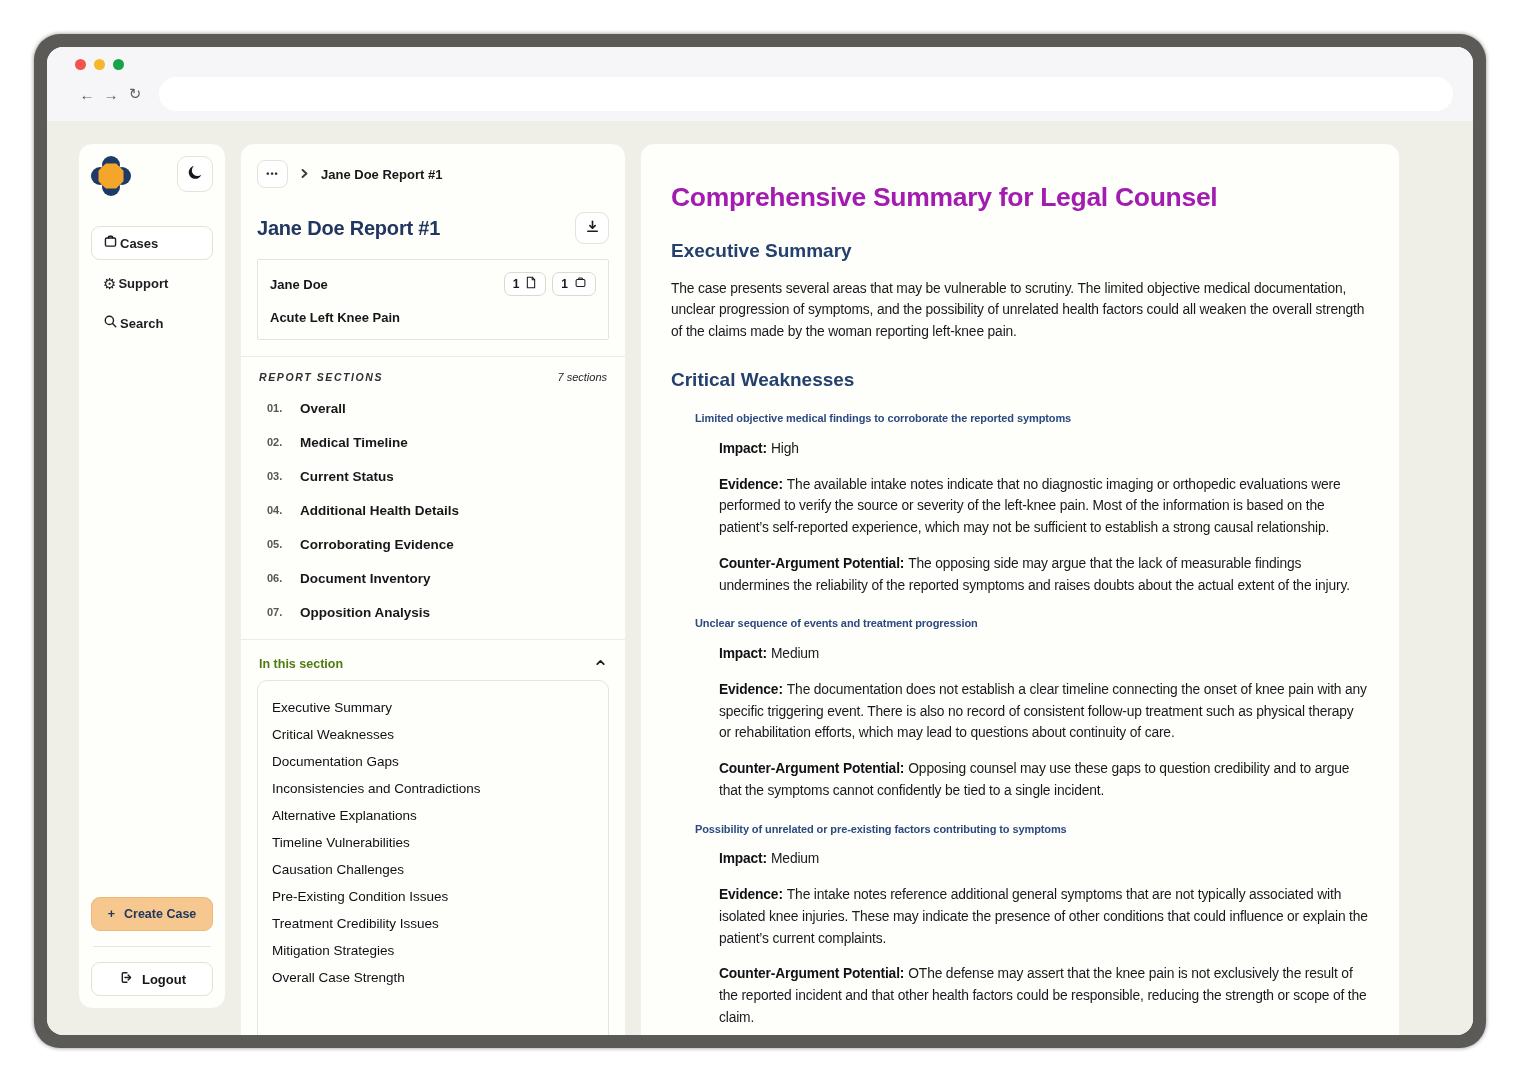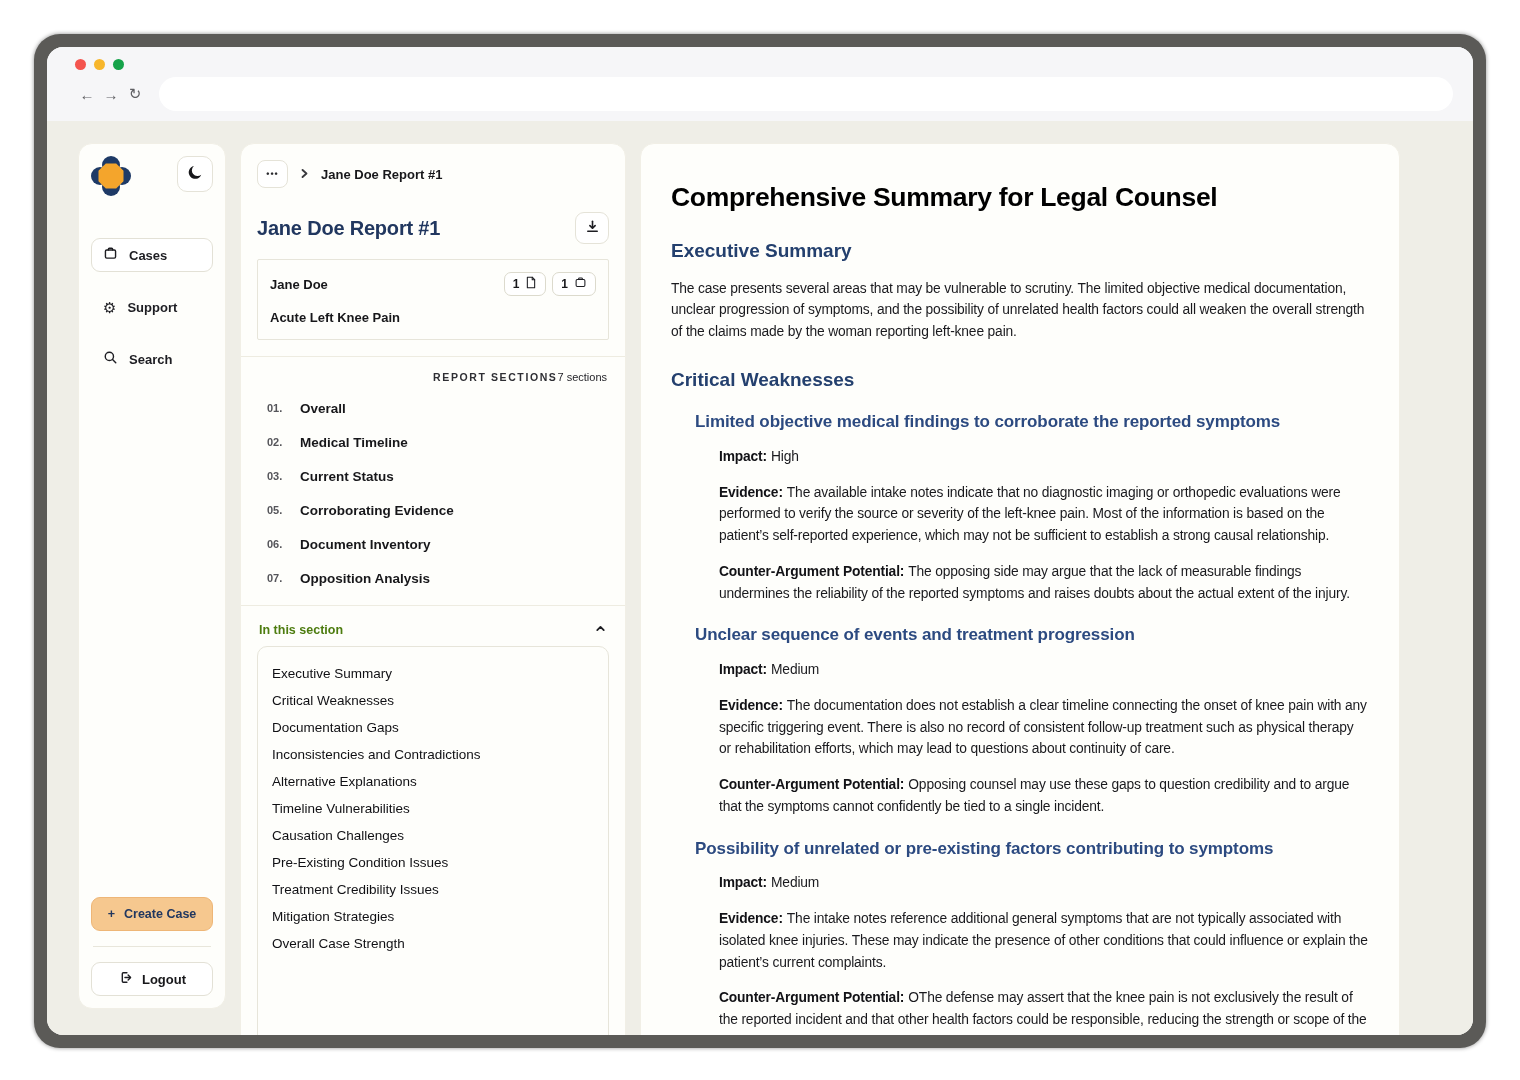--- a/index.html
+++ b/index.html
@@ -24,22 +24,22 @@
   .content { flex:1; background:#efeee7; display:flex; align-items:flex-start;
     gap:14px; padding:22px 0 0 31px; overflow:hidden; }
   .card { background:#fefefb; border-radius:14px; border:1px solid #f1efe6; }
 
   
   .sidebar { width:148px; height:866px; display:flex; flex-direction:column; padding:12px; flex:none; }
   .side-top { display:flex; justify-content:space-between; align-items:flex-start; }
   .iconbtn { width:36px; height:36px; border:1px solid #e5e3d8; border-radius:10px;
     background:#fff; display:flex; align-items:center; justify-content:center; }
   .nav-list { margin-top:26px; display:flex; flex-direction:column; gap:6px; }
-  .nav-item { display:flex; align-items:center; gap:11px; height:34px; padding:0 11px;
-    font-size:13px; font-weight:700; color:#1d1d22; border:1px solid transparent;margin-top:12px; }
+  .nav-item { display:flex; align-items:center; gap:2px; height:34px; padding:0 11px;
+    font-size:13px; font-weight:700; color:#1d1d22; border:1px solid transparent; }
   .nav-item.active { border:1px solid #e3e1d6; border-radius:9px; background:#ffffff; }
   .gear-glyph { font-size:15px; line-height:1; color:#1d1d22; }
   .side-spacer { flex:1; }
   .create-btn { height:34px; border-radius:9px; background:#f6c88f; border:1px solid #eeb677;
     color:#21375f; font-weight:700; font-size:12.5px; display:flex; align-items:center;
     justify-content:center; gap:9px; }
   .side-div { height:1px; background:#e8e6db; margin:15px 2px; }
   .logout-btn { height:34px; border-radius:9px; background:#fff; border:1px solid #e3e1d6;
     color:#17171a; font-weight:700; font-size:13px; display:flex; align-items:center;
     justify-content:center; gap:9px; }
@@ -56,38 +56,38 @@
   .dl-btn { width:34px; height:32px; border:1px solid #e5e3d8; border-radius:9px;
     background:#fff; display:flex; align-items:center; justify-content:center; }
   .patient-card { margin-top:15px; border:1px solid #e7e5da; border-radius:2px; padding:12px 12px 14px; }
   .patient-top { display:flex; align-items:center; justify-content:space-between; }
   .patient-name { font-size:13px; font-weight:700; color:#17171a; }
   .badges { display:flex; gap:6px; }
   .badge { display:inline-flex; align-items:center; gap:6px; border:1px solid #dcdacd;
     border-radius:7px; padding:3px 8px; font-size:12px; font-weight:700; color:#17171a; background:#fff; }
   .patient-cond { margin-top:14px; font-size:13px; font-weight:600; color:#17171a; }
   .full-div { height:1px; background:#eeece1; margin:16px -16px 0; }
-  .sections-head { display:flex; align-items:center; justify-content:flex-end; padding:14px 2px 4px; }
+  .sections-head { display:flex; align-items:center; justify-content:space-between; padding:14px 2px 4px;font-style:italic; }
   .sections-label { font-size:10.5px; font-weight:700; letter-spacing:1.6px; color:#2e2e33; }
   .sections-count { font-size:11px; color:#1f1f24; }
   .sections-list { list-style:none; margin:4px 0 0; padding:0 0 0 10px; }
   .sections-list li { display:flex; align-items:center; gap:13px; height:34px; }
   .sec-num { font-size:11px; font-weight:600; color:#55555a; width:20px; flex:none; }
   .sec-label { font-size:13.5px; font-weight:700; color:#17171a; }
   .its-row { display:flex; align-items:center; justify-content:space-between; padding:15px 2px 7px; }
   .its-label { font-size:12.5px; font-weight:700; color:#4d7c0f; }
   .toc-card { border:1px solid #e7e5da; border-radius:10px; padding:13px 14px 140px; }
   .toc-item { font-size:13.5px; line-height:27px; color:#101014; }
 
   
   .main-panel { width:760px; height:1300px; padding:26px 30px; flex:none; }
-  .main-title { font-size:26.5px; font-weight:800; color:#000000; letter-spacing:-0.3px; margin-top:12px; }
+  .main-title { font-size:26.5px; font-weight:800; color:#a21caf; letter-spacing:-0.3px; margin-top:12px; }
   .h2 { font-size:19px; font-weight:800; color:#24406e; margin-top:27px; }
   .body-p { font-size:13.8px; line-height:21.5px; color:#1a1a1e; letter-spacing:-0.15px; margin-top:13px; }
-  .h3 { font-size:17px; font-weight:700; color:#2c4a80; margin:21px 0 0 24px; letter-spacing:-0.1px; }
+  .h3 { font-size:11px; font-weight:700; color:#2c4a80; margin:21px 0 0 24px; letter-spacing:-0.1px; }
   .fields { margin:0 0 0 48px; }
   .field { font-size:13.8px; line-height:21.8px; color:#1a1a1e; letter-spacing:-0.15px; }
   .field b { font-weight:700; color:#121216; margin-right:4px; }
 
   svg.stroke { fill:none; stroke:#1d1d22; stroke-width:1.5; stroke-linecap:round; stroke-linejoin:round; }
   svg.stroke.gray { stroke:#3a3a3e; }
 </style>
 </head>
 <body>
 
@@ -242,20 +242,24 @@
             </li>
           <li>
             <span class="sec-num">02.</span>
             <span class="sec-label">Medical Timeline</span>
             </li>
           <li>
             <span class="sec-num">03.</span>
             <span class="sec-label">Current Status</span>
             </li>
           <li>
+            <span class="sec-num">04.</span>
+            <span class="sec-label">Additional Health Details</span>
+            </li>
+          <li>
             <span class="sec-num">05.</span>
             <span class="sec-label">Corroborating Evidence</span>
             </li>
           <li>
             <span class="sec-num">06.</span>
             <span class="sec-label">Document Inventory</span>
             </li>
           <li>
             <span class="sec-num">07.</span>
             <span class="sec-label">Opposition Analysis</span>

